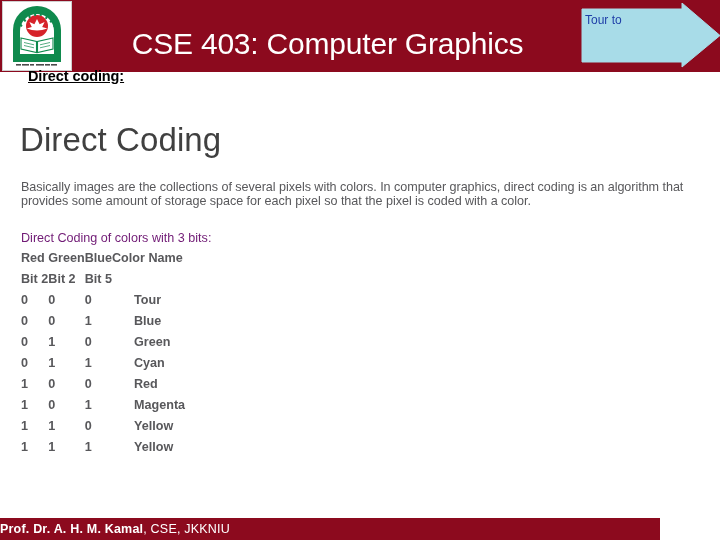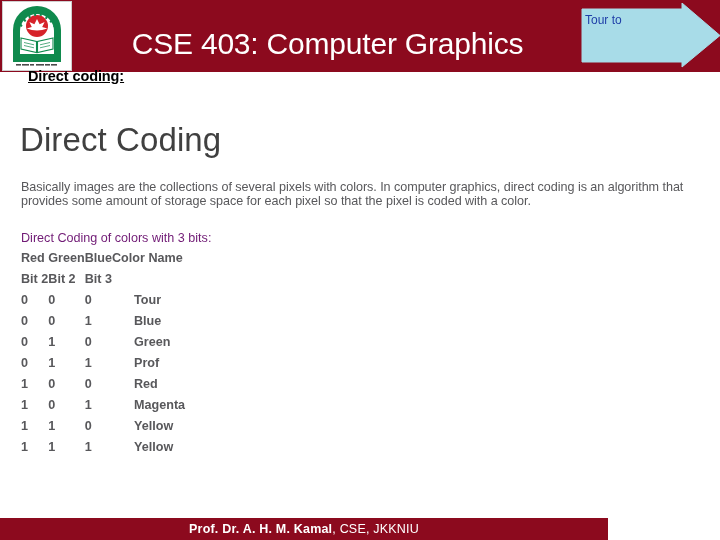--- a/index.html
+++ b/index.html
@@ -140,25 +140,25 @@
   .hdr-c1 { width: 26px; }
   .hdr-c2 { width: 36px; }
   .hdr-c3 { width: 22px; }
 
   .data-row td { }
 
   
   .footer-bar {
     position: absolute;
     left: 0; bottom: 0;
-    width: 608px; height: 22px;
+    width: 660px; height: 22px;
     background: #8c0a1e;
     display: flex;
     align-items: center;
-    justify-content: center;
+    justify-content: flex-start;
   }
   .footer-text {
     color: #ffffff;
     font-size: 12.5px;
     letter-spacing: 0.2px;
     white-space: nowrap;
   }
   .footer-text .bold-part { font-weight: bold; }
 </style>
 </head>
@@ -243,21 +243,21 @@
       <tbody>
         <tr class="hdr-row">
           <td class="hdr-c1">Red</td>
           <td class="hdr-c2">Green</td>
           <td class="hdr-c3">Blue</td>
           <td>Color Name</td>
         </tr>
         <tr class="hdr-row">
           <td class="hdr-c1">Bit 2</td>
           <td class="hdr-c2">Bit 2</td>
-          <td class="hdr-c3">Bit 3</td>
+          <td class="hdr-c3">Bit 5</td>
           <td></td>
         </tr>
 
         <tr class="data-row">
           <td class="col-b1">0</td>
           <td class="col-b2">0</td>
           <td class="col-b3">0</td>
           <td class="col-name">Tour</td>
         </tr>
         <tr class="data-row">
@@ -269,21 +269,21 @@
         <tr class="data-row">
           <td class="col-b1">0</td>
           <td class="col-b2">1</td>
           <td class="col-b3">0</td>
           <td class="col-name">Green</td>
         </tr>
         <tr class="data-row">
           <td class="col-b1">0</td>
           <td class="col-b2">1</td>
           <td class="col-b3">1</td>
-          <td class="col-name">Prof</td>
+          <td class="col-name">Cyan</td>
         </tr>
         <tr class="data-row">
           <td class="col-b1">1</td>
           <td class="col-b2">0</td>
           <td class="col-b3">0</td>
           <td class="col-name">Red</td>
         </tr>
         <tr class="data-row">
           <td class="col-b1">1</td>
           <td class="col-b2">0</td>

